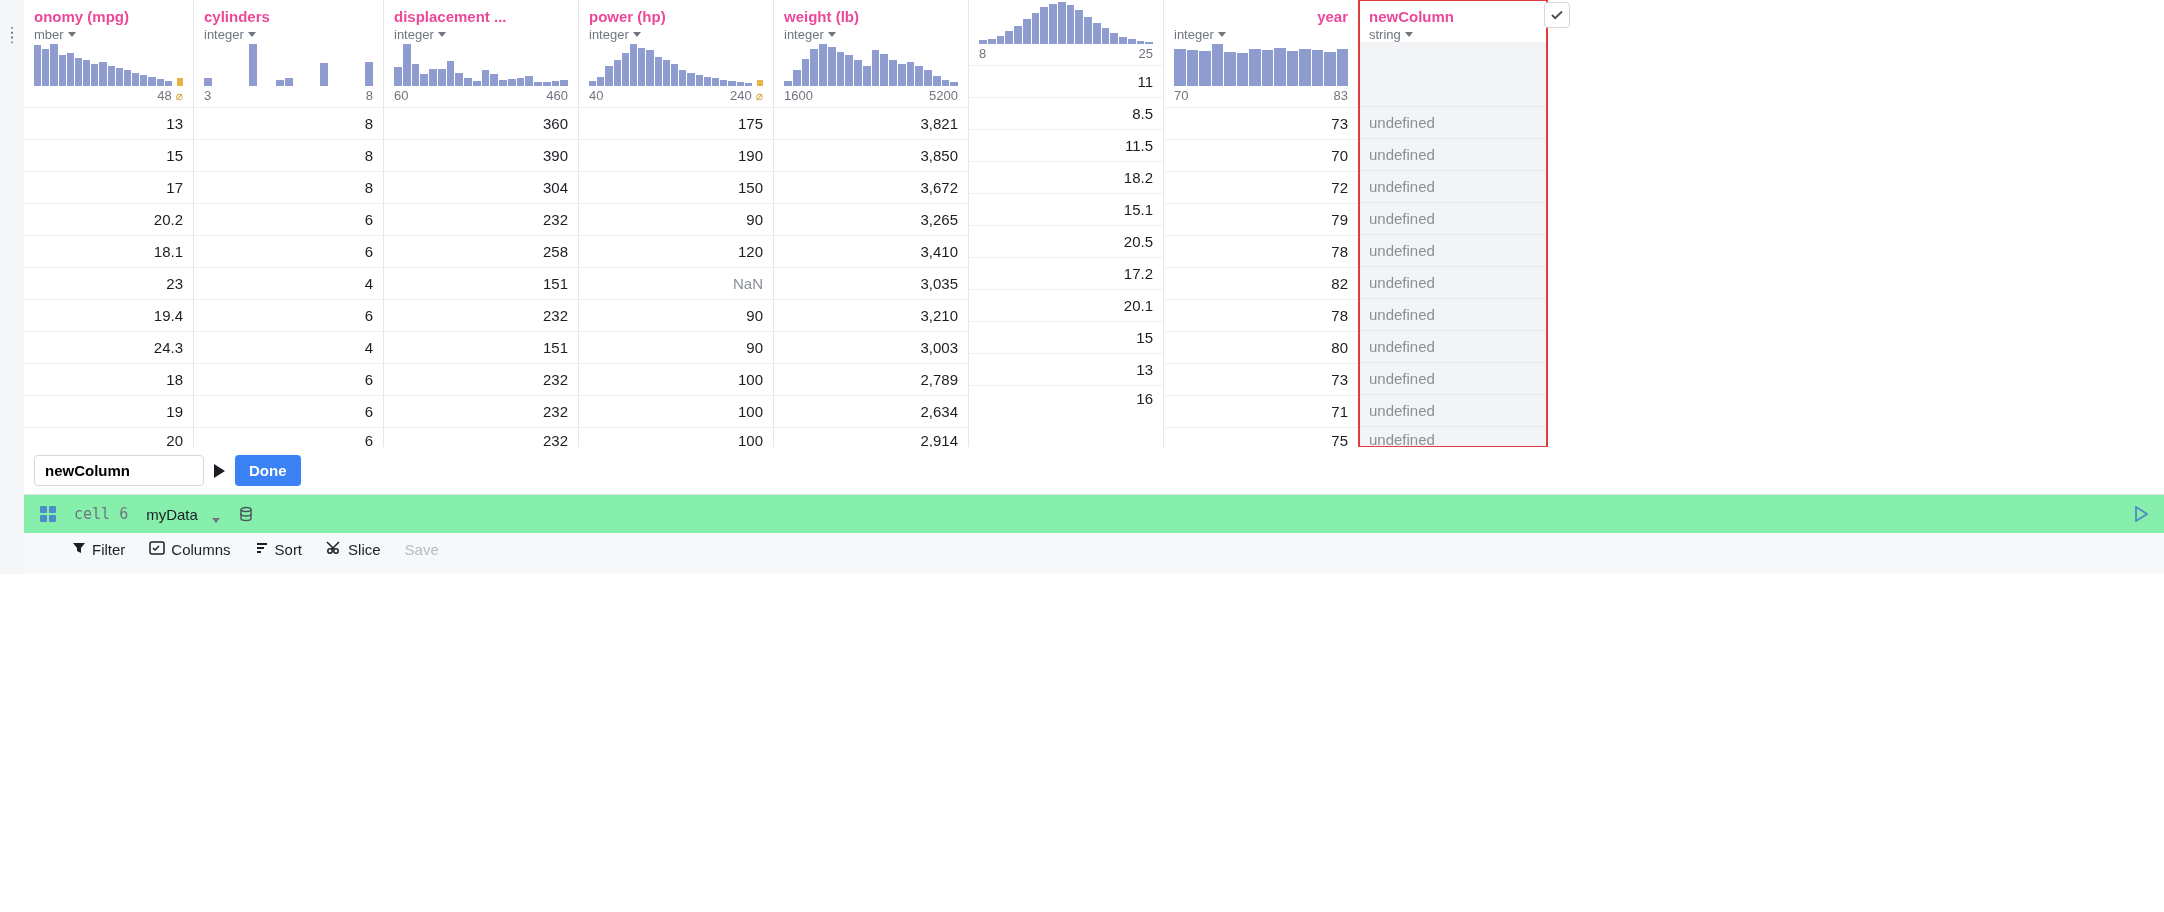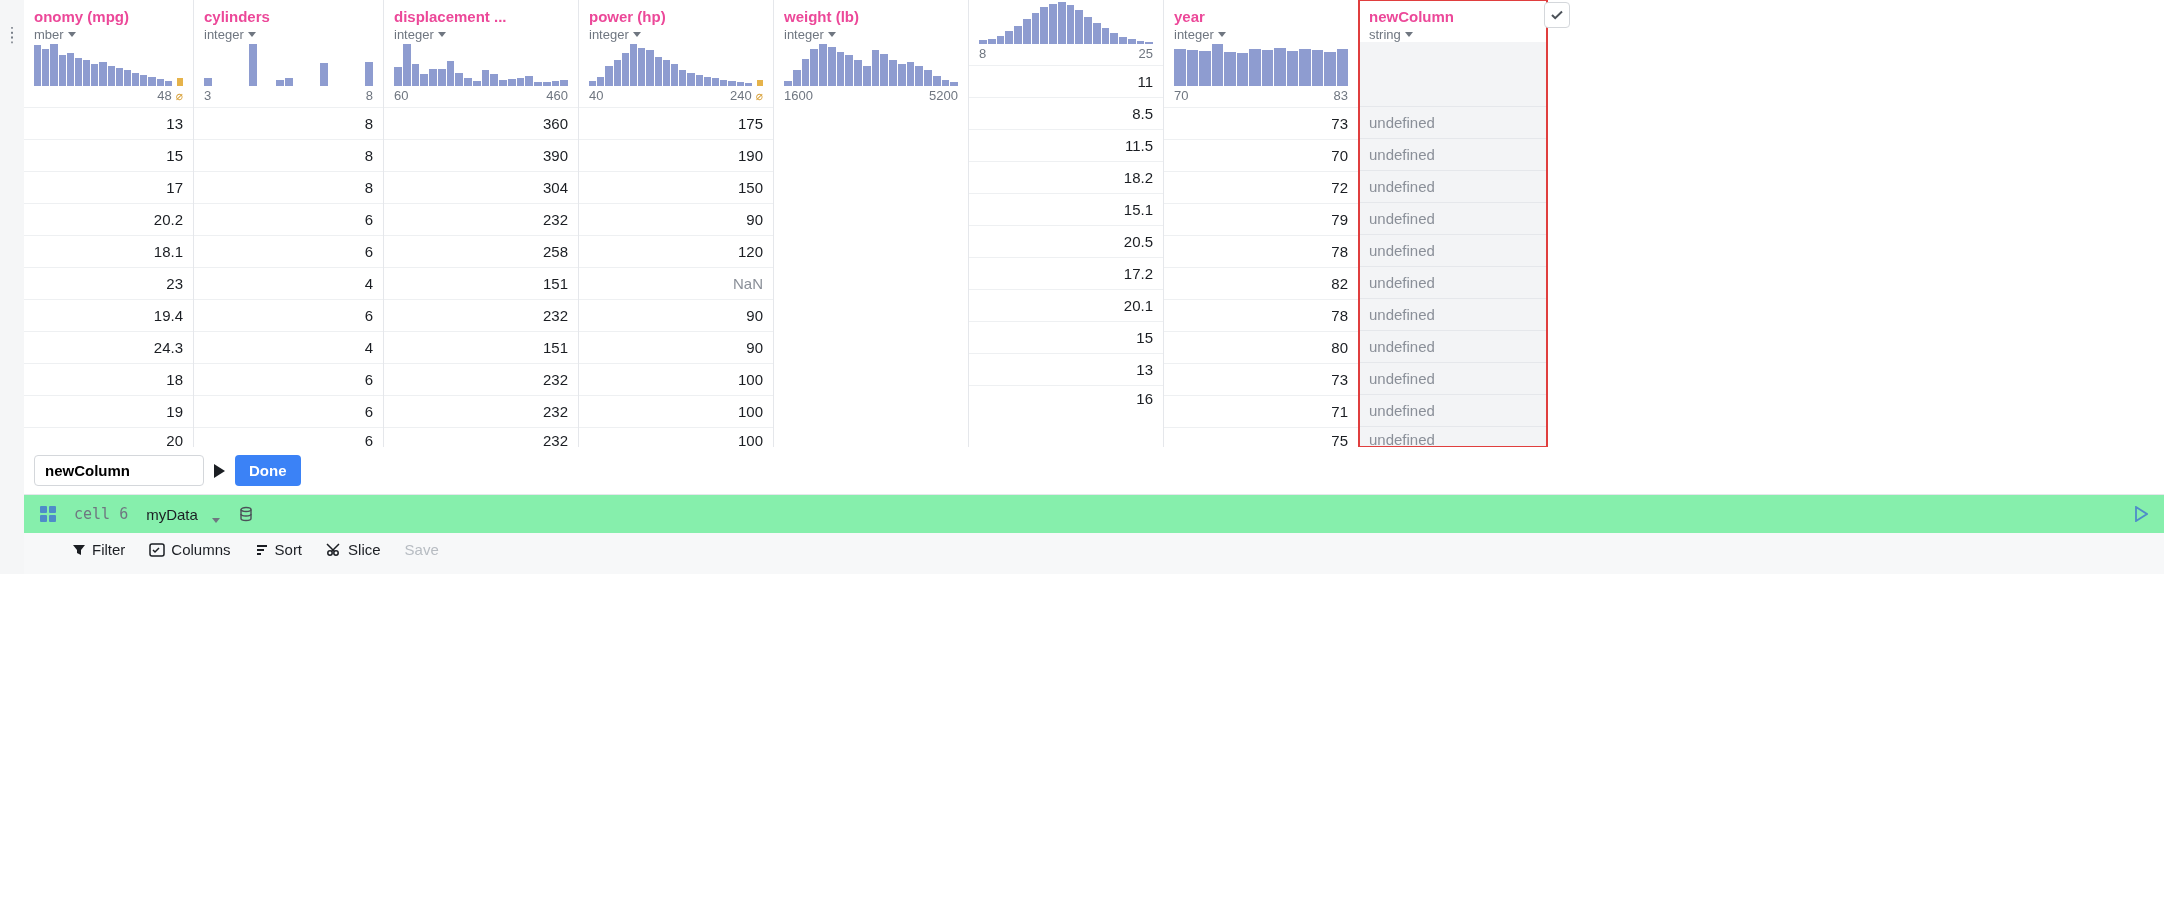--- a/index.html
+++ b/index.html
@@ -219,21 +219,21 @@
   }
   .db-icon { font-size:15px; color:#4b5158;}
   .toolbar {
     display:flex;
     align-items:center;
     gap:24px;
     padding: 8px 16px 16px 48px;
     background:#f7f8f9;
   }
   .tool {
-    display:flex; align-items:center; gap:6px;
+    display:flex; align-items:flex-start; gap:6px;
     font-size:15px; color:#1b1e23;
     cursor:pointer;
   }
   .tool.disabled { color:#b7bcc2; cursor:default;}
   .runcol {
     margin-left:auto;
     color:#4e8cc9;
     cursor:pointer;
   }
   svg { display:block; }
@@ -475,20 +475,33 @@
                 <div class="bar" style="height: 39.1304%;"></div>
                 <div class="bar" style="height: 23.913%;"></div>
                 <div class="bar" style="height: 15.2174%;"></div>
                 <div class="bar" style="height: 8.69565%;"></div>
               </div>
               <div class="hist-range">
                 <span>1600</span>
                 <span>5200</span>
               </div>
             </div>
+            <div class="col-cells">
+              <div class="cell">3,821</div>
+              <div class="cell">3,850</div>
+              <div class="cell">3,672</div>
+              <div class="cell">3,265</div>
+              <div class="cell">3,410</div>
+              <div class="cell">3,035</div>
+              <div class="cell">3,210</div>
+              <div class="cell">3,003</div>
+              <div class="cell">2,789</div>
+              <div class="cell">2,634</div>
+              <div class="cell last">2,914</div>
+            </div>
           </div>
           <div class="col" style="width: 195px;">
             <div class="hist-area">
               <div class="hist">
                 <div class="bar" style="height: 8.69565%;"></div>
                 <div class="bar" style="height: 10.8696%;"></div>
                 <div class="bar" style="height: 19.5652%;"></div>
                 <div class="bar" style="height: 30.4348%;"></div>
                 <div class="bar" style="height: 43.4783%;"></div>
                 <div class="bar" style="height: 58.6957%;"></div>
@@ -519,21 +532,21 @@
               <div class="cell">18.2</div>
               <div class="cell">15.1</div>
               <div class="cell">20.5</div>
               <div class="cell">17.2</div>
               <div class="cell">20.1</div>
               <div class="cell">15</div>
               <div class="cell">13</div>
               <div class="cell last">16</div>
             </div>
           </div>
-          <div class="col" style="width: 195px;">
+          <div class="col" style="width: 195px; text-align: right;">
             <div class="col-header">
               <div class="col-name">year</div>
               <div class="col-type">
                 <span>integer</span>
                 <span class="caret"></span>
               </div>
             </div>
             <div class="hist-area">
               <div class="hist">
                 <div class="bar" style="height: 86.9565%;"></div>

